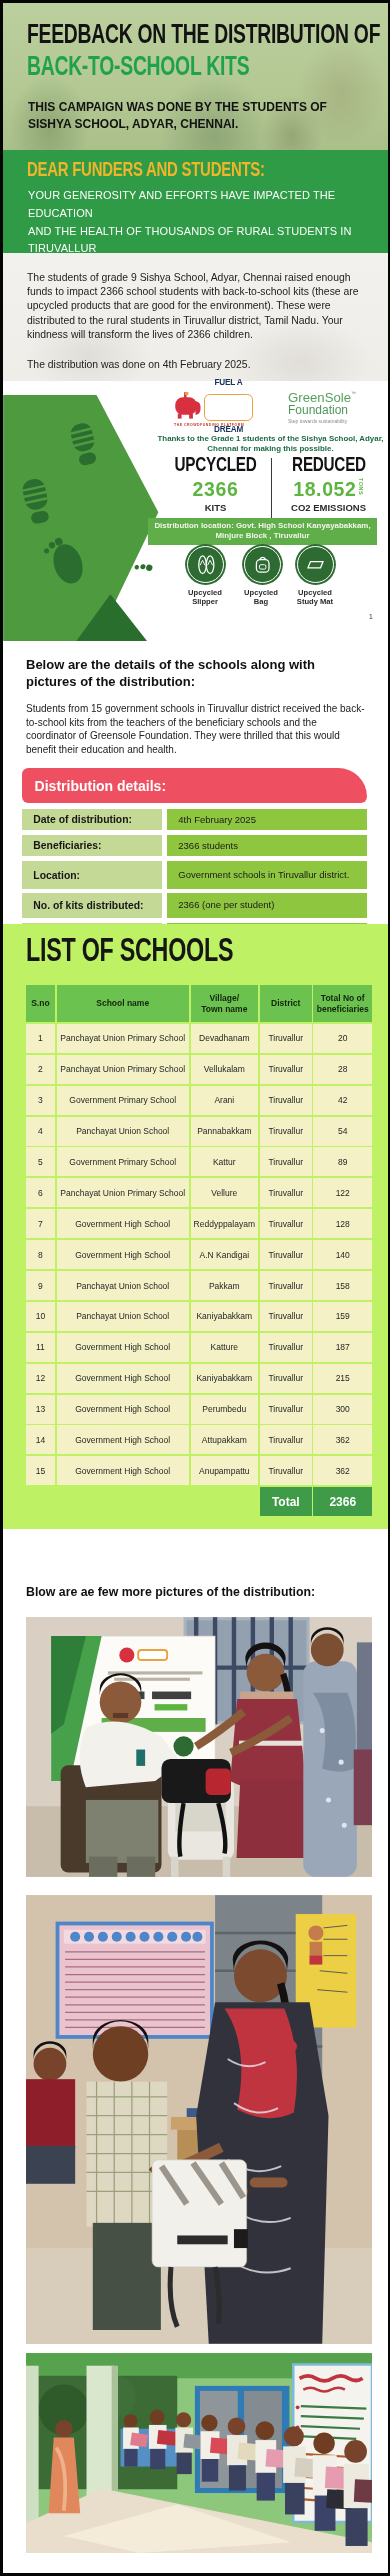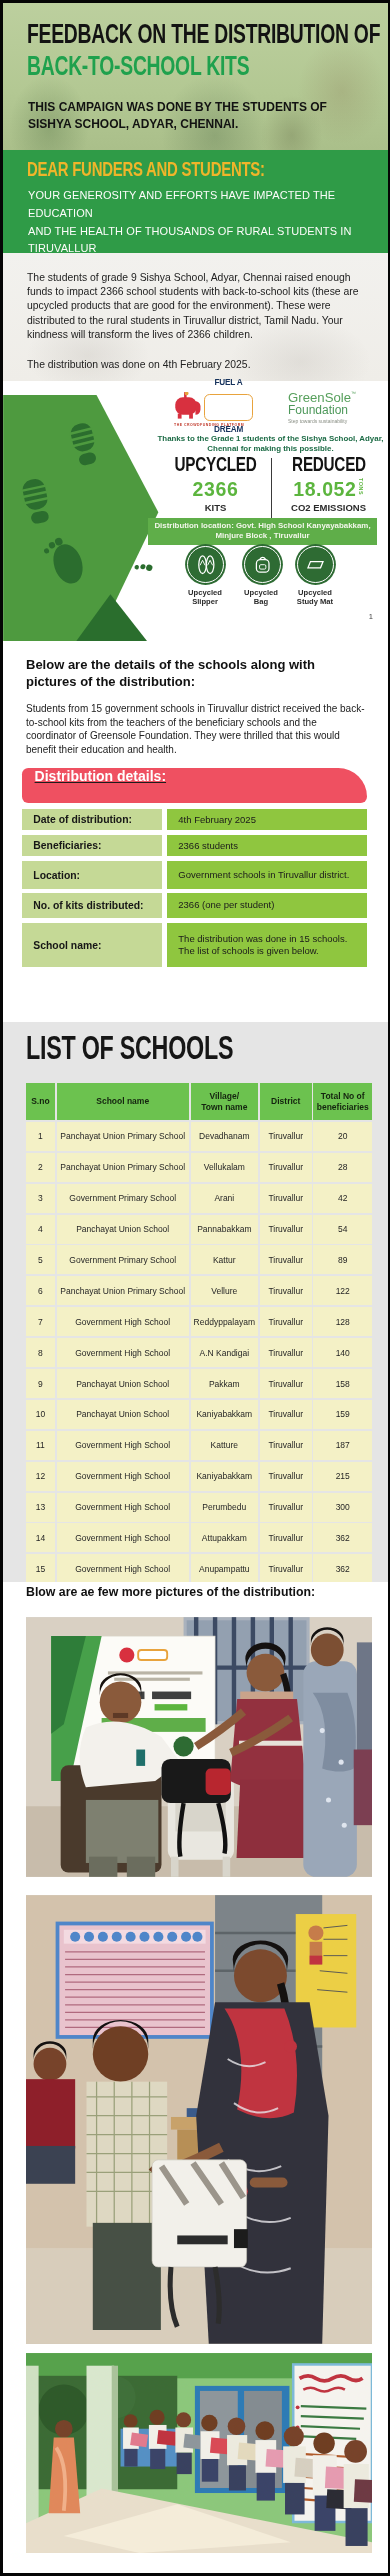--- a/index.html
+++ b/index.html
@@ -71,30 +71,30 @@
   #info-page-num{right:15px;top:231px;font-size:7.6px;color:#444;}
 
   
   #sec-details{top:638px;left:0;width:385px;height:127px;background:#fff;}
   #details-heading{position:absolute;left:23px;top:16.4px;width:328px;font-size:13px;font-weight:800;color:#111;line-height:1.3;}
   #details-para{position:absolute;left:23px;top:61px;width:340px;font-size:10px;color:#222;line-height:1.35;}
 
   
   #sec-dd{top:765px;left:0;width:385px;height:208px;background:#fff;}
   #dd-title-bar{position:absolute;left:19px;top:0;width:345px;height:35px;background:#ef5061;
-    border-radius:6.3px 29px 6.3px 6.3px;display:flex;align-items:flex-start;text-decoration:underline;}
+    border-radius:6.3px 29px 6.3px 6.3px;display:flex;align-items:center;}
   #dd-title{margin-left:12.6px;color:#fff;font-size:14px;font-weight:800;}
   .dd-row{position:absolute;left:19px;width:345px;display:flex;}
   .dd-label{width:140px;background:#c5d996;display:flex;align-items:center;padding-left:11.3px;box-sizing:border-box;
     font-weight:800;font-size:10.4px;color:#161616;}
   .dd-value{width:200px;margin-left:5px;background:#8fc63f;display:flex;align-items:center;padding:3.8px 6.3px 3.8px 11.3px;box-sizing:border-box;
     font-size:9.5px;color:#1b1b1b;line-height:1.3;}
 
   
-  #sec-list{top:1019px;left:0;width:385px;height:605px;background:#e5e5e5;}
+  #sec-list{top:921px;left:0;width:385px;height:605px;background:#bef264;}
   #list-heading{position:absolute;left:23px;top:11.3px;font-size:26.5px;color:#161616;white-space:nowrap;}
   #school-table{position:absolute;left:23px;top:61px;width:346px;}
   .t-row{display:flex;margin-bottom:1.9px;}
   .t-cell{display:flex;align-items:center;justify-content:center;text-align:center;box-sizing:border-box;padding:1.3px 2.5px;}
   .c-sno{width:29px;}
   .c-school{width:133px;margin-left:1.9px;}
   .c-village{width:68px;margin-left:1.9px;}
   .c-district{width:52px;margin-left:1.9px;}
   .c-benef{width:59px;margin-left:1.9px;}
   .t-head .t-cell{background:#6cc24f;color:#14240f;font-weight:800;font-size:8.5px;height:37px;white-space:pre-line;line-height:1.2;}

